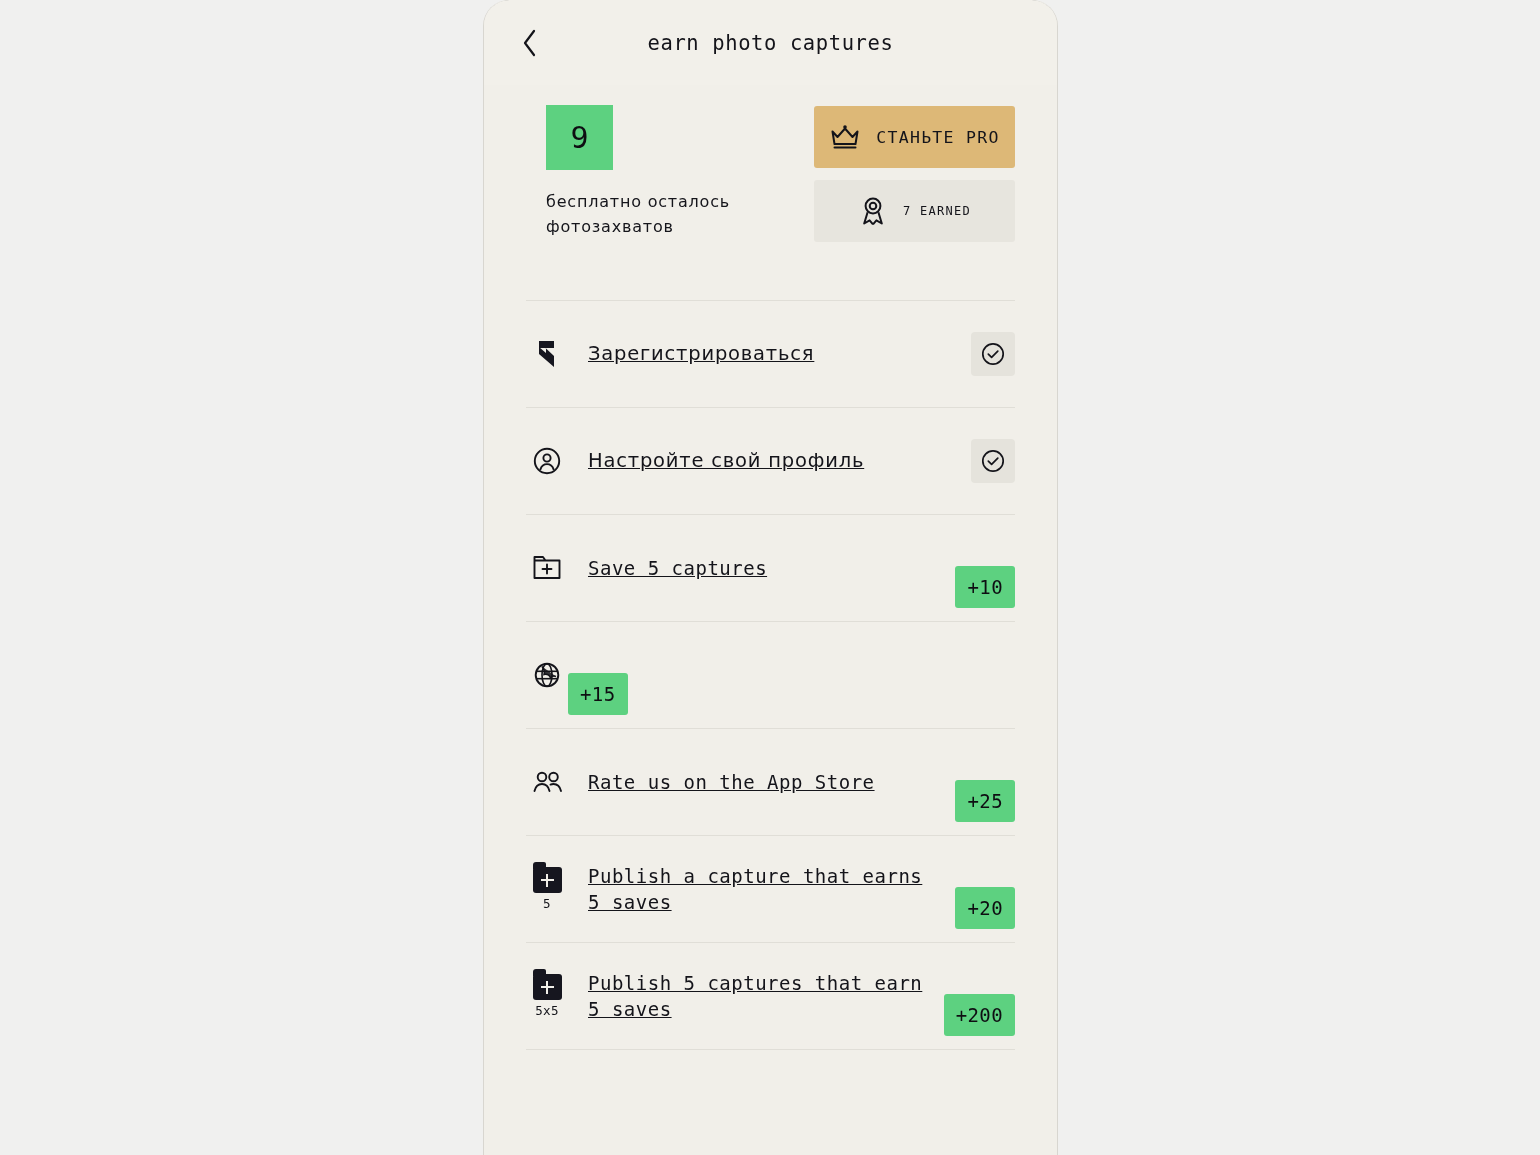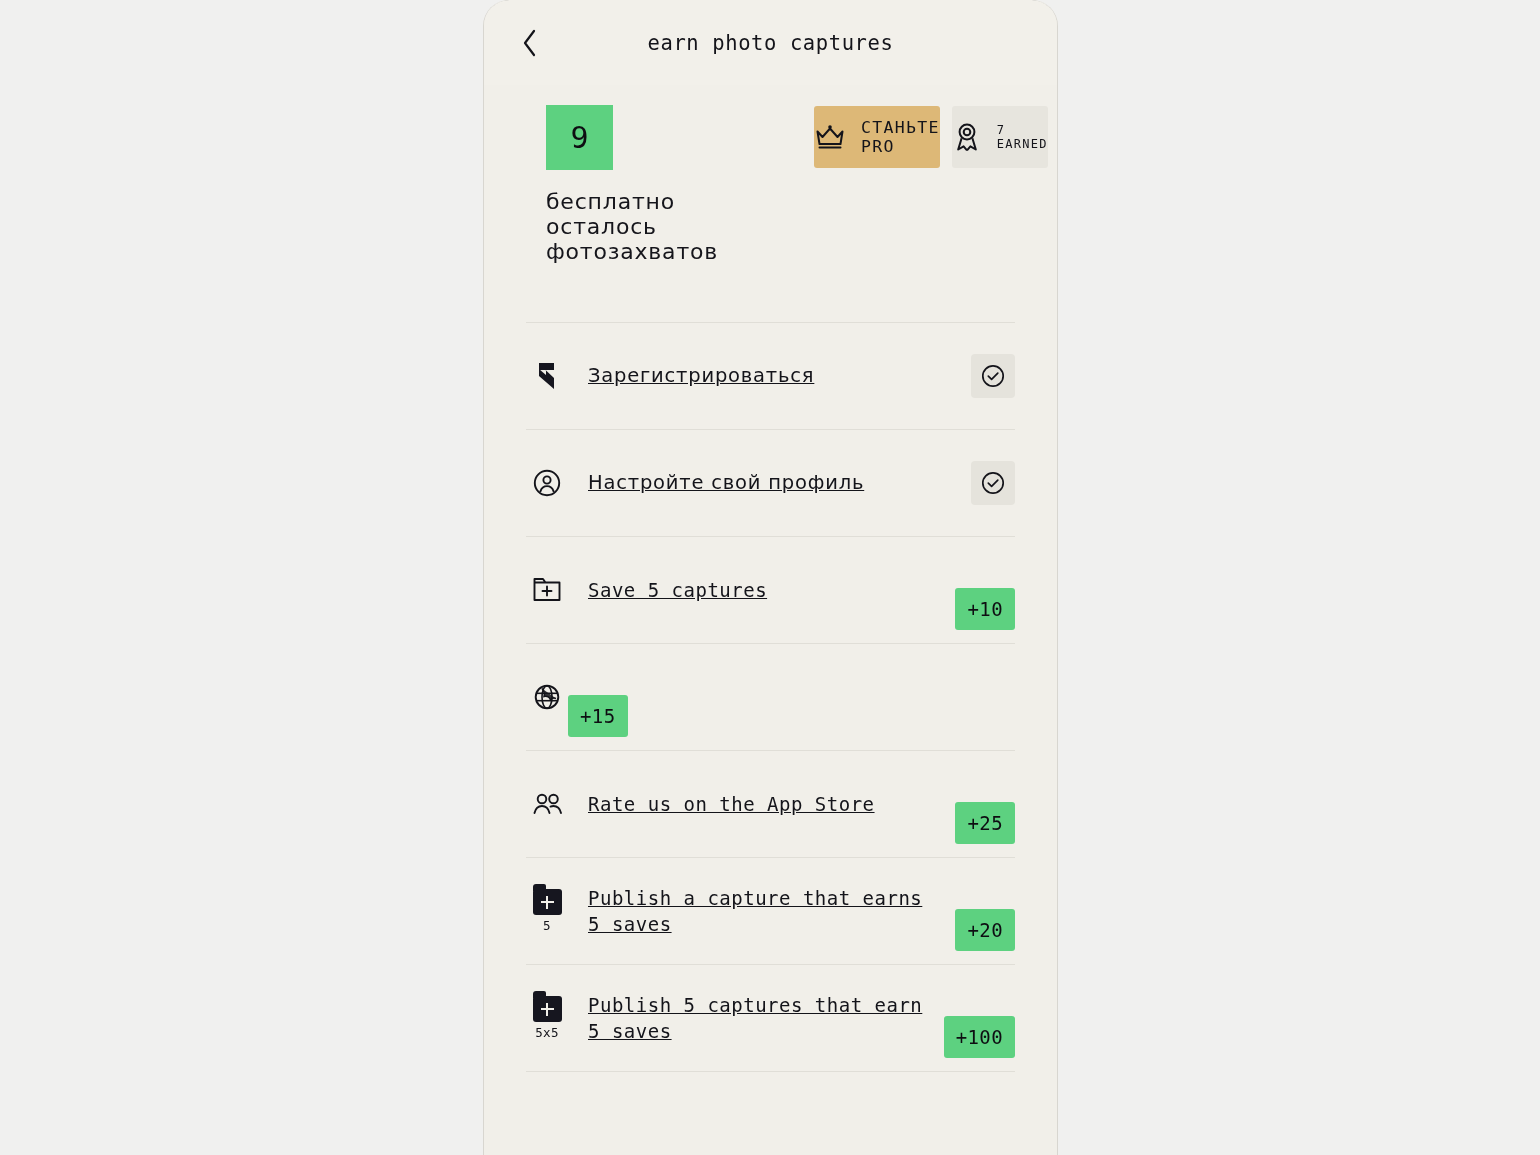--- a/index.html
+++ b/index.html
@@ -89,31 +89,32 @@
     display: flex;
     align-items: center;
     justify-content: center;
     font-size: 30px;
     color: #0e0e12;
     font-weight: 400;
   }
   .count-caption {
     margin-top: 19px;
     font-family: "DejaVu Sans", "Liberation Sans", sans-serif;
-    font-size: 22px;
+    font-size: 16px;
     line-height: 25px;
     letter-spacing: 0.8px;
     color: #15151b;
   }
   .stats-right {
     flex: 1;
     display: flex;
-    flex-direction: row;
+    flex-direction: column;
     gap: 12px;
     padding-top: 1px;
+    justify-content: center;
   }
   .pro-btn {
     height: 62px;
     background: #ddb877;
     border-radius: 3px;
     display: flex;
     align-items: center;
     justify-content: center;
     gap: 15px;
     cursor: pointer;
@@ -411,19 +412,19 @@
       <div class="task-icon">
         <span>
           <span class="folder-filled">
             <span class="plus-h"></span>
               <span class="plus-v"></span>
           </span>
         </span>
         <span class="task-icon-sub">5x5</span>
       </div>
       <div class="task-label">Publish 5 captures that earn 5 saves</div>
-      <div class="reward">+100</div>
+      <div class="reward">+200</div>
     </div>
 
     <div class="divider"></div>
 
   </div>
 </div>
 
 </body></html>

